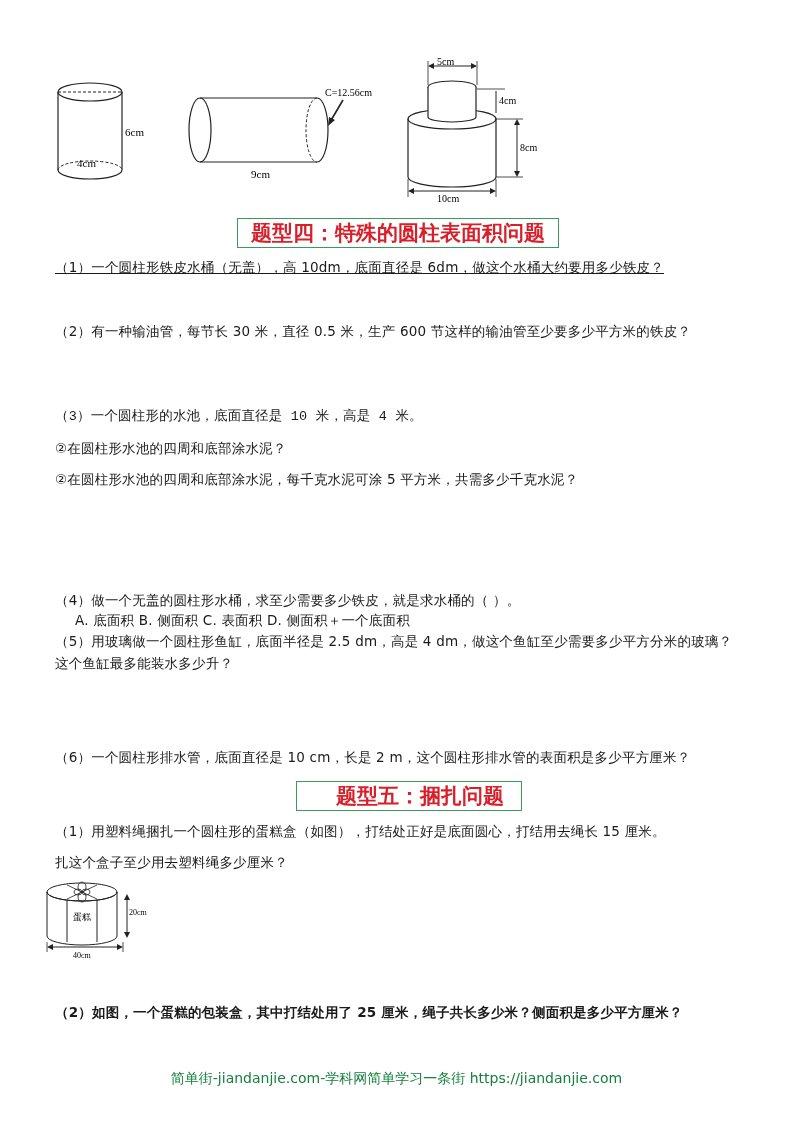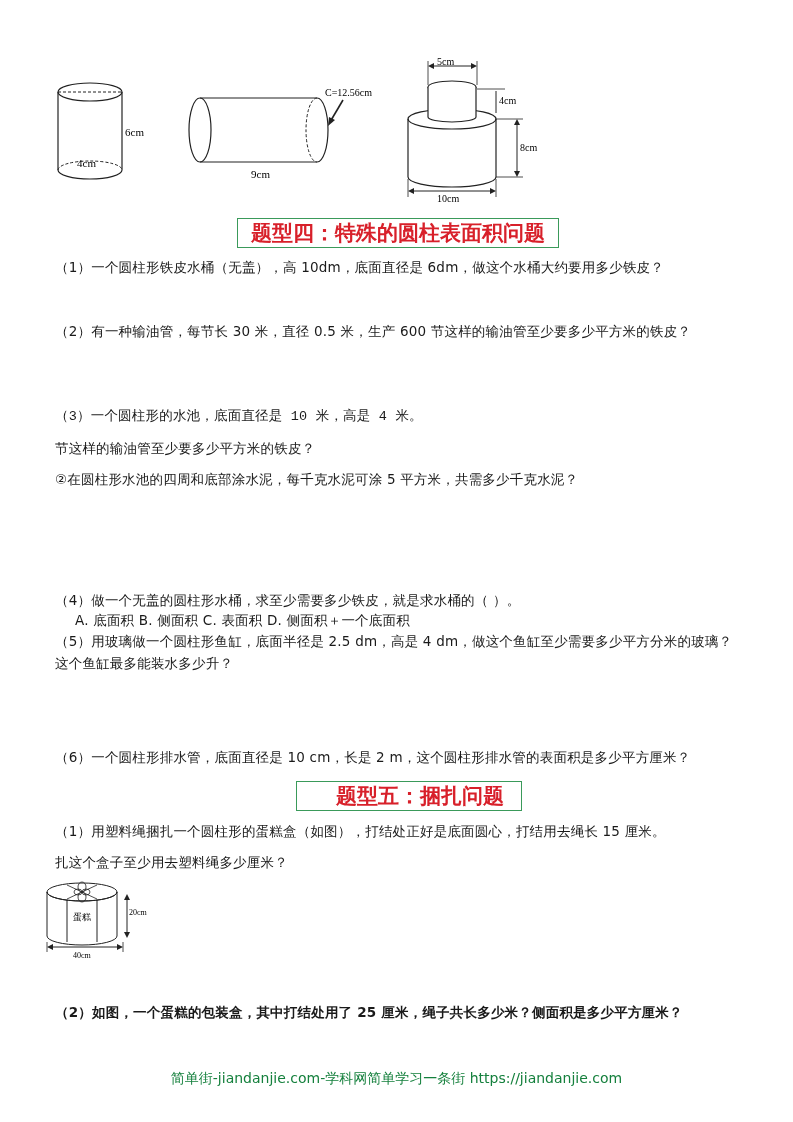--- a/index.html
+++ b/index.html
@@ -67,24 +67,24 @@
   <text x="125" y="96" font-size="10">8cm</text>
   <line x1="13" y1="124" x2="13" y2="142" stroke="#222" stroke-width="0.8"></line>
   <line x1="101" y1="124" x2="101" y2="142" stroke="#222" stroke-width="0.8"></line>
   <line x1="16" y1="136" x2="98" y2="136" stroke="#222"></line>
   <polygon points="13,136 19,133 19,139" fill="#222"></polygon>
     <polygon points="101,136 95,133 95,139" fill="#222"></polygon>
   <text x="42" y="147" font-size="10">10cm</text>
 </svg>
 
 <div class="title-box" style="left:237px;top:218px;width:300px;">题型四：特殊的圆柱表面积问题</div>
-<div class="q" style="top:258px;">（1）一个圆柱形铁皮水桶（无盖），高 10dm，底面直径是 6dm，做这个水桶大约要用多少铁皮？</div>
+<div class="q" style="top:258px;text-decoration:underline;">（1）一个圆柱形铁皮水桶（无盖），高 10dm，底面直径是 6dm，做这个水桶大约要用多少铁皮？</div>
 <div class="q wrap" style="top:320px;">（2）有一种输油管，每节长 30 米，直径 0.5 米，生产 600 节这样的输油管至少要多少平方米的铁皮？</div>
 <div class="q" style="top:408px;font-family:Liberation Mono, monospace;">（3）一个圆柱形的水池，底面直径是 10 米，高是 4 米。</div>
-<div class="q" style="top:439px;">节这样的输油管至少要多少平方米的铁皮？</div>
+<div class="q" style="top:439px;">②在圆柱形水池的四周和底部涂水泥？</div>
 <div class="q" style="top:470px;">②在圆柱形水池的四周和底部涂水泥，每千克水泥可涂 5 平方米，共需多少千克水泥？</div>
 <div class="q" style="top:591px;text-align:center;">（4）做一个无盖的圆柱形水桶，求至少需要多少铁皮，就是求水桶的（      ）。</div>
 <div class="q" style="top:611px;left:75px;">A. 底面积 B. 侧面积    C. 表面积     D. 侧面积＋一个底面积</div>
 <div class="q wrap" style="top:630px;">（5）用玻璃做一个圆柱形鱼缸，底面半径是 2.5 dm，高是 4 dm，做这个鱼缸至少需要多少平方分米的玻璃？这个鱼缸最多能装水多少升？</div>
 <div class="q" style="top:748px;">（6）一个圆柱形排水管，底面直径是 10 cm，长是 2 m，这个圆柱形排水管的表面积是多少平方厘米？</div>
 
 <div class="title-box" style="left:296px;top:781px;width:182px;padding-left:32px;">题型五：捆扎问题</div>
 <div class="q" style="top:822px;">（1）用塑料绳捆扎一个圆柱形的蛋糕盒（如图），打结处正好是底面圆心，打结用去绳长 15 厘米。</div>
 <div class="q" style="top:853px;">扎这个盒子至少用去塑料绳多少厘米？</div>
 

